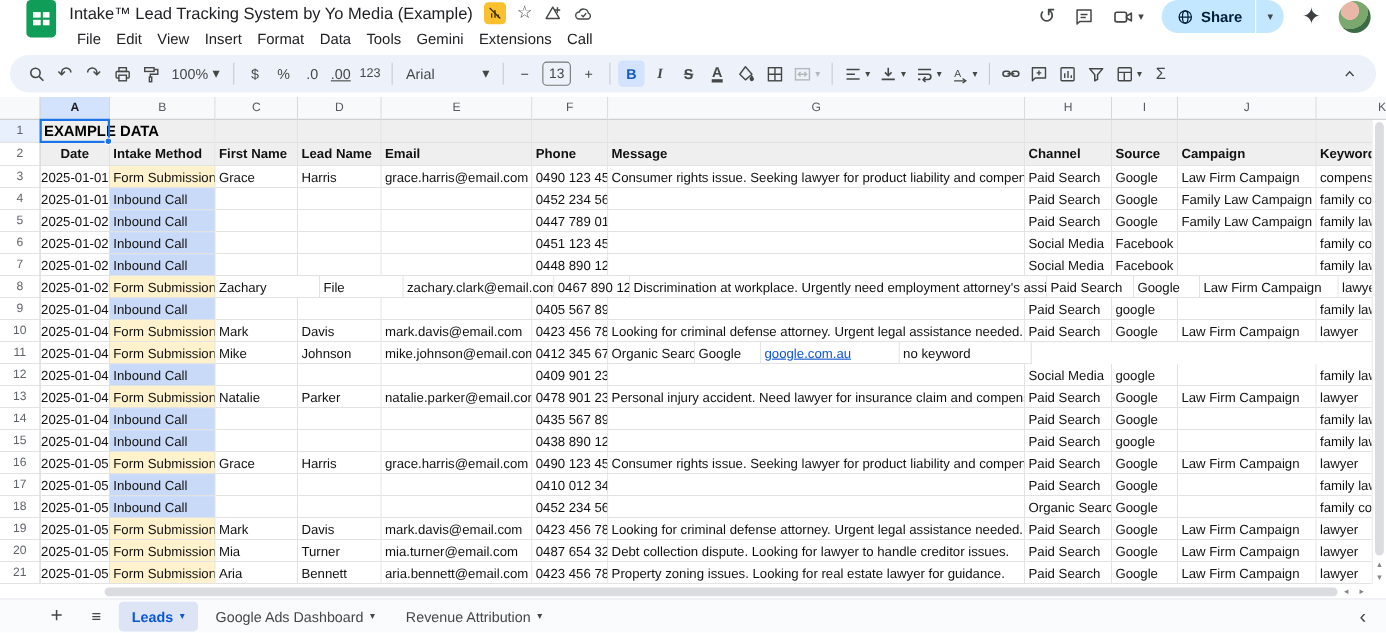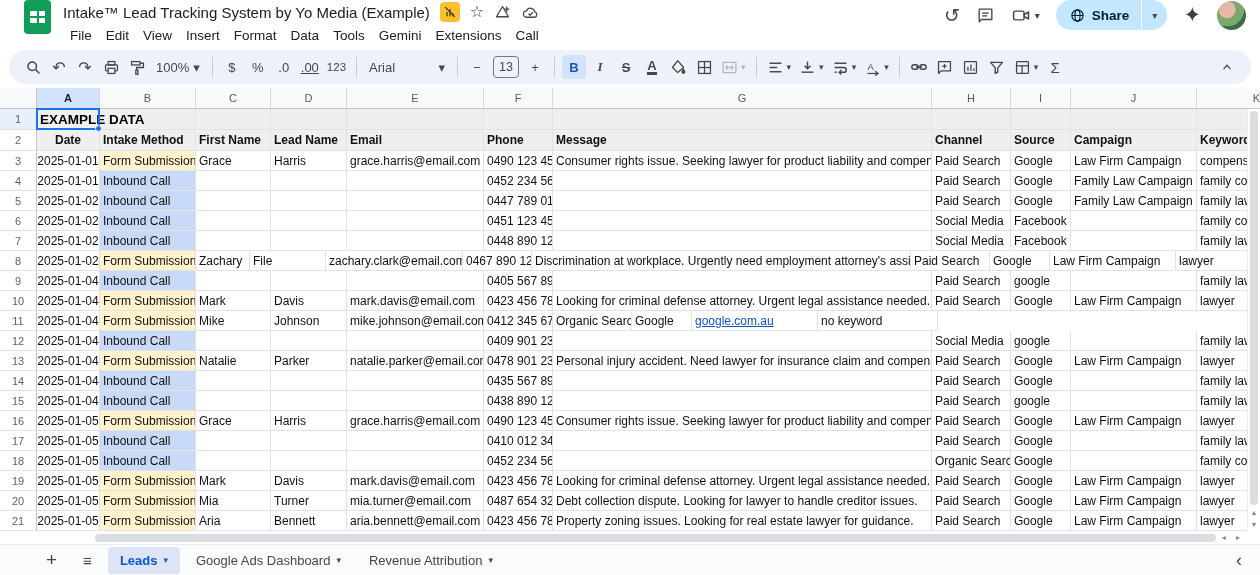--- a/index.html
+++ b/index.html
@@ -455,21 +455,21 @@
           <div class="cell" style="width: 379px;"></div>
           <div class="cell" style="width: 79px;">Social Media</div>
           <div class="cell" style="width: 60px;">Facebook</div>
           <div class="cell" style="width: 126px;"></div>
           <div class="cell" style="width: 120px;">family lawy</div>
         </div>
         <div class="grow">
           <div class="rownum">8</div>
           <div class="cell center" style="width: 63px;">2025-01-02</div>
           <div class="cell" style="width: 96px; background: rgb(255, 242, 204);">Form Submission</div>
-          <div class="cell" style="width: 54px;">Zachary</div>
+          <div class="cell" style="width: 95px;">Zachary</div>
           <div class="cell" style="width: 76px;">File</div>
           <div class="cell" style="width: 137px;">zachary.clark@email.com</div>
           <div class="cell" style="width: 69px;">0467 890 123</div>
           <div class="cell" style="width: 379px;">Discrimination at workplace. Urgently need employment attorney's assistance.</div>
           <div class="cell" style="width: 79px;">Paid Search</div>
           <div class="cell" style="width: 60px;">Google</div>
           <div class="cell" style="width: 126px;">Law Firm Campaign</div>
           <div class="cell" style="width: 120px;">lawyer</div>
         </div>
         <div class="grow">

